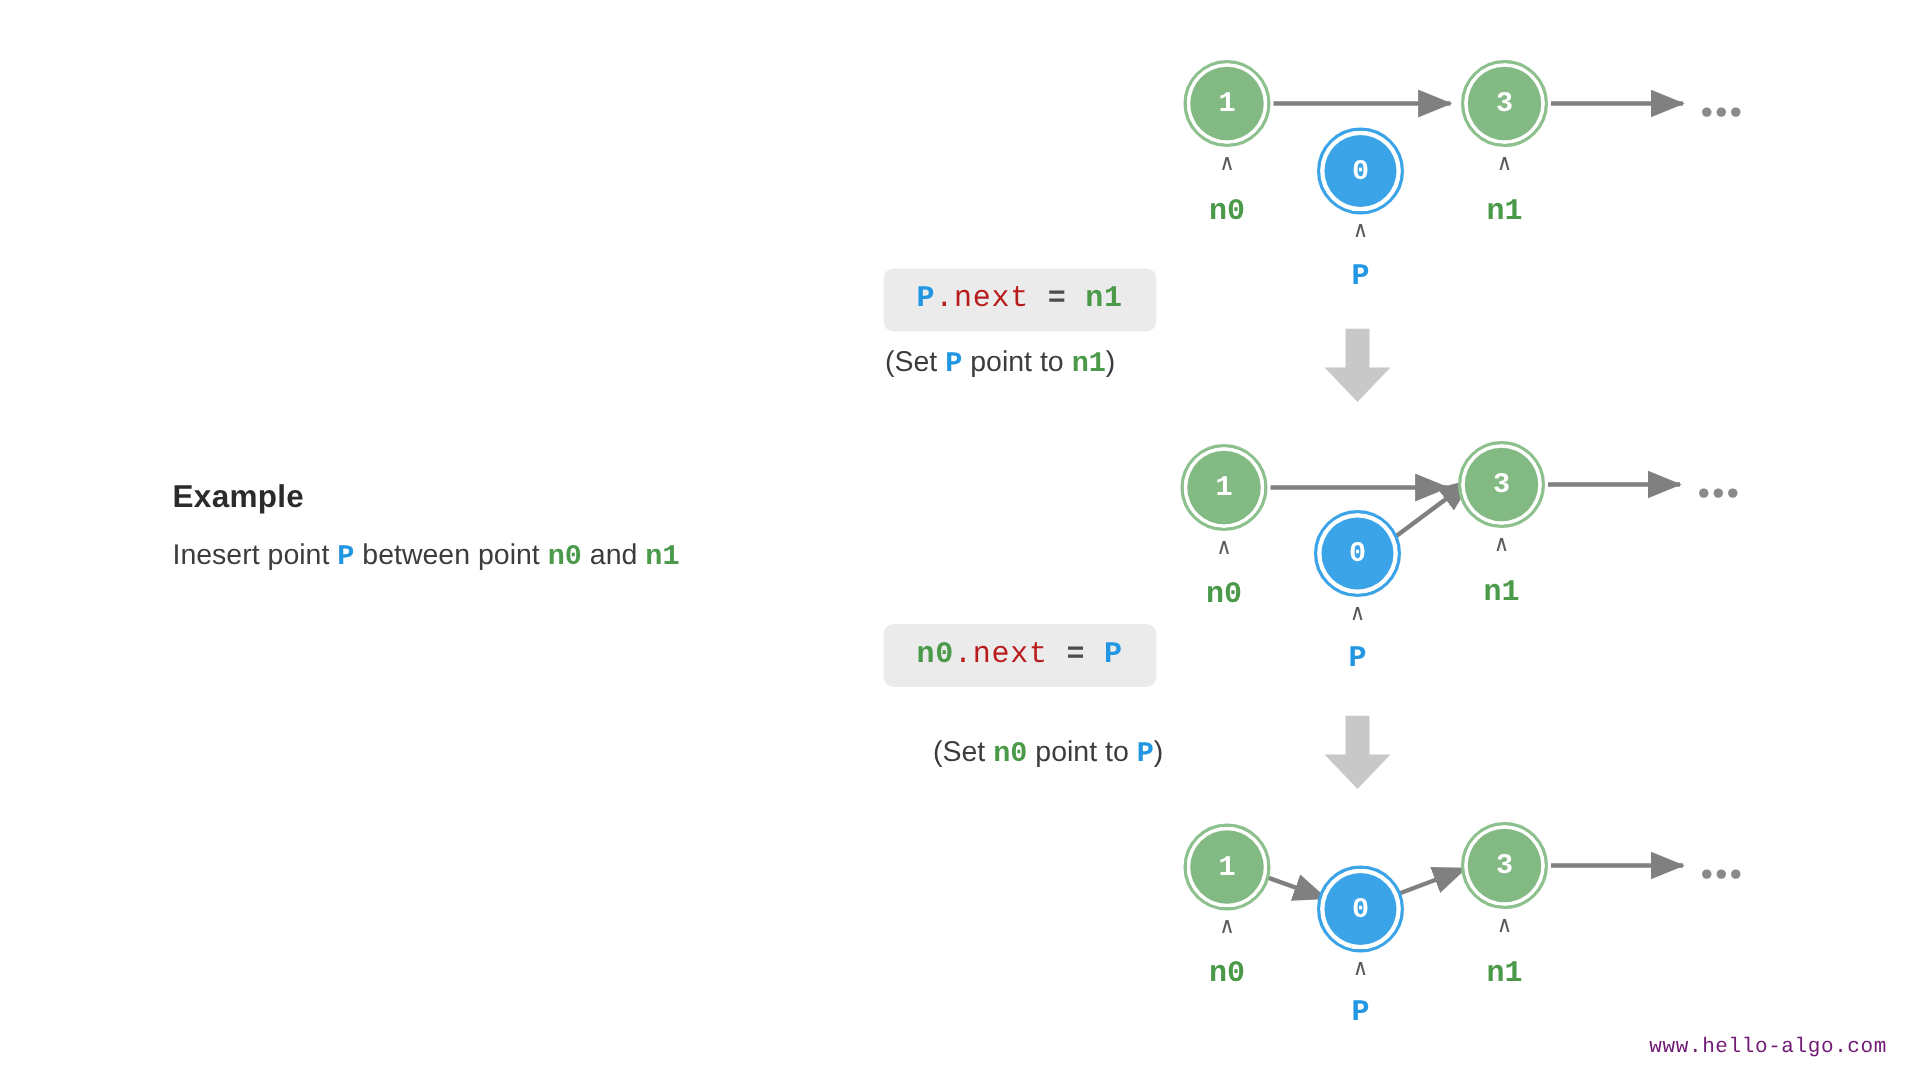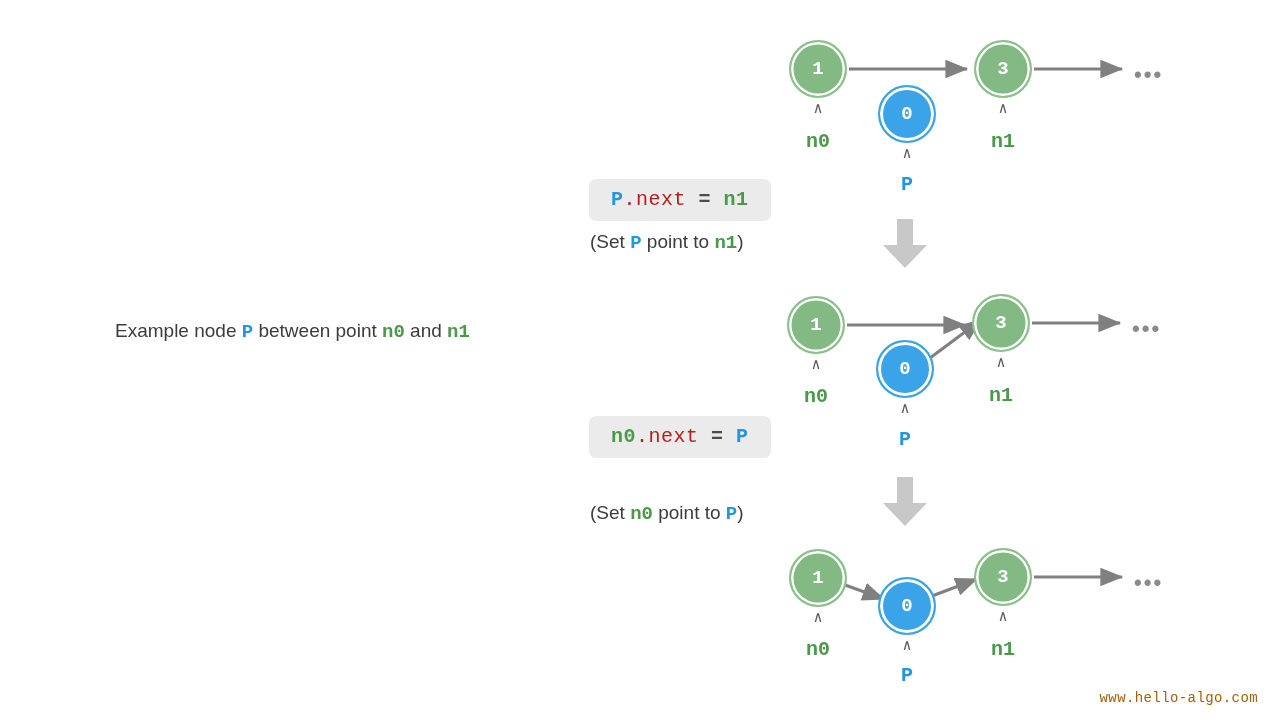--- a/index.html
+++ b/index.html
@@ -157,21 +157,21 @@
     pointer-events: none;
   }
 
   
   .watermark {
     position: absolute;
     right: 22px;
     bottom: 14px;
     font-family: "Liberation Mono", "DejaVu Sans Mono", monospace;
     font-size: 14px;
-    color: #a16207;
+    color: #701a75;
     letter-spacing: 0.4px;
   }
 </style>
 </head>
 <body>
 
 <div class="stage">
 
   <svg class="arrows" viewBox="0 0 1280 720">
     <defs>
@@ -186,34 +186,35 @@
     <line x1="847" y1="325" x2="965" y2="325" stroke="#808080" stroke-width="3" marker-end="url(#ah)"></line>
     <line x1="930" y1="358" x2="981" y2="320" stroke="#808080" stroke-width="3" marker-end="url(#ah)"></line>
     <line x1="1032" y1="323" x2="1120" y2="323" stroke="#808080" stroke-width="3" marker-end="url(#ah)"></line>
 
     <line x1="845" y1="585" x2="884" y2="599" stroke="#808080" stroke-width="3" marker-end="url(#ah)"></line>
     <line x1="932" y1="596" x2="977" y2="579" stroke="#808080" stroke-width="3" marker-end="url(#ah)"></line>
     <line x1="1034" y1="577" x2="1122" y2="577" stroke="#808080" stroke-width="3" marker-end="url(#ah)"></line>
   </svg>
 
   <div class="explain">
-    <div class="explain-body"><span>Example node </span><span class="mono-p">P</span><span> between point </span><span class="mono-n">n0</span><span> and </span><span class="mono-n">n1</span></div>
+    <div class="explain-title">Example</div>
+    <div class="explain-body"><span>Inesert point </span><span class="mono-p">P</span><span> between point </span><span class="mono-n">n0</span><span> and </span><span class="mono-n">n1</span></div>
   </div>
 
   <div class="code-chip" style="left:589px; top:179px;"><span class="mono-p">P</span><span class="plain">.next</span><span class="op"> = </span><span class="mono-n">n1</span></div>
 
   <div class="caption" style="left:590px; top:231px;"><span>(Set </span><span class="mono-p">P</span><span> point to </span><span class="mono-n">n1</span><span>)</span></div>
 
   <svg class="down-arrow" style="left:879px; top:219px;" viewBox="0 0 52 50">
     <path d="M18,0 L34,0 L34,26 L48,26 L26,49 L4,26 L18,26 z" fill="#c8c8c8"></path>
   </svg>
 
   <div class="code-chip" style="left:589px; top:416px;"><span class="mono-n">n0</span><span class="plain">.next</span><span class="op"> = </span><span class="mono-p">P</span></div>
 
-  <div class="caption" style="left:590px; top:491px;margin-top:11px;"><span>(Set </span><span class="mono-n">n0</span><span> point to </span><span class="mono-p">P</span><span>)</span></div>
+  <div class="caption" style="left:622px; top:491px;"><span>(Set </span><span class="mono-n">n0</span><span> point to </span><span class="mono-p">P</span><span>)</span></div>
 
   <svg class="down-arrow" style="left:879px; top:477px;" viewBox="0 0 52 50">
     <path d="M18,0 L34,0 L34,26 L48,26 L26,49 L4,26 L18,26 z" fill="#c8c8c8"></path>
   </svg>
 
   <div>
     <div class="node green" style="left:789px; top:40px;">1</div>
     <div class="caret" style="left:808px; top:101px;">∧</div>
     <div class="nodelabel green" style="left:788px; top:132px;">n0</div>
 

